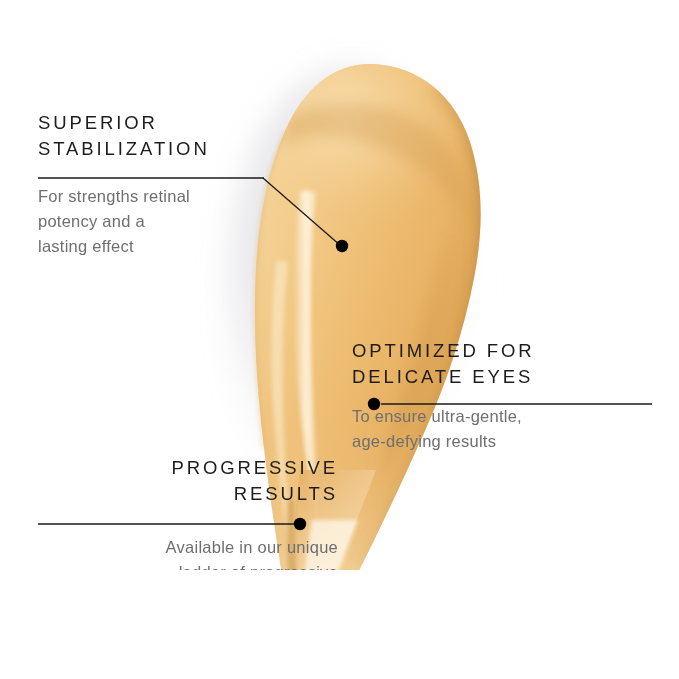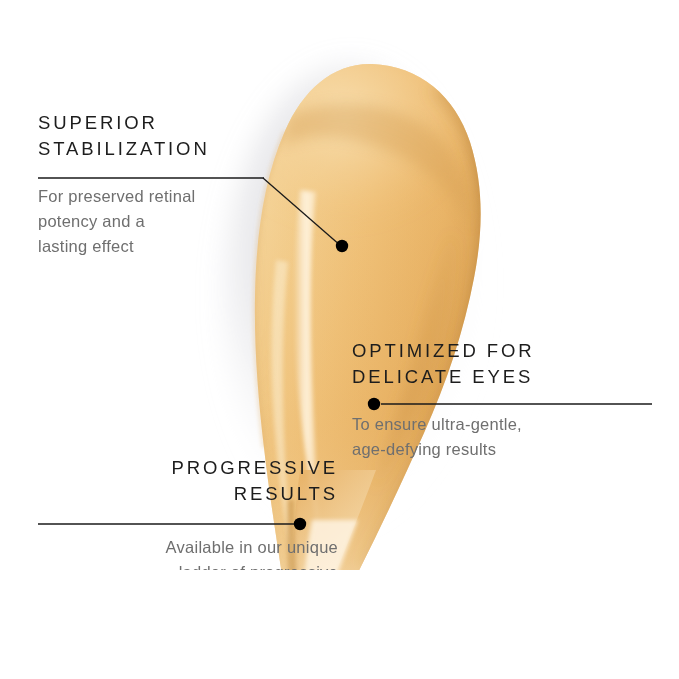--- a/index.html
+++ b/index.html
@@ -62,21 +62,21 @@
     margin-top: 22px;
   }
 
   #callout-optimized {
     left: 352px;
     top: 338px;
     width: 300px;
     text-align: left;
   }
   #callout-optimized .callout-body {
-    margin-top: 22px;
+    margin-top: 14px;
   }
 
   #callout-progressive {
     left: 38px;
     top: 455px;
     width: 300px;
     text-align: right;
   }
   #callout-progressive .callout-body {
     margin-top: 28px;
@@ -248,21 +248,21 @@
     <line x1="381" y1="404" x2="652" y2="404" stroke="#1a1a1a" stroke-width="1.3"></line>
     <circle cx="374" cy="404" r="6.2" fill="#000000"></circle>
 
     <line x1="38" y1="524" x2="294" y2="524" stroke="#1a1a1a" stroke-width="1.3"></line>
     <circle cx="300" cy="524" r="6.2" fill="#000000"></circle>
   </svg>
 
   <div class="callout" id="callout-superior">
     <div class="callout-heading">SUPERIOR
 STABILIZATION</div>
-    <div class="callout-body">For preserved retinal
+    <div class="callout-body">For strengths retinal
 potency and a
 lasting effect</div>
   </div>
 
   <div class="callout" id="callout-optimized">
     <div class="callout-heading">OPTIMIZED FOR
 DELICATE EYES</div>
     <div class="callout-body">To ensure ultra-gentle,
 age-defying results</div>
   </div>

